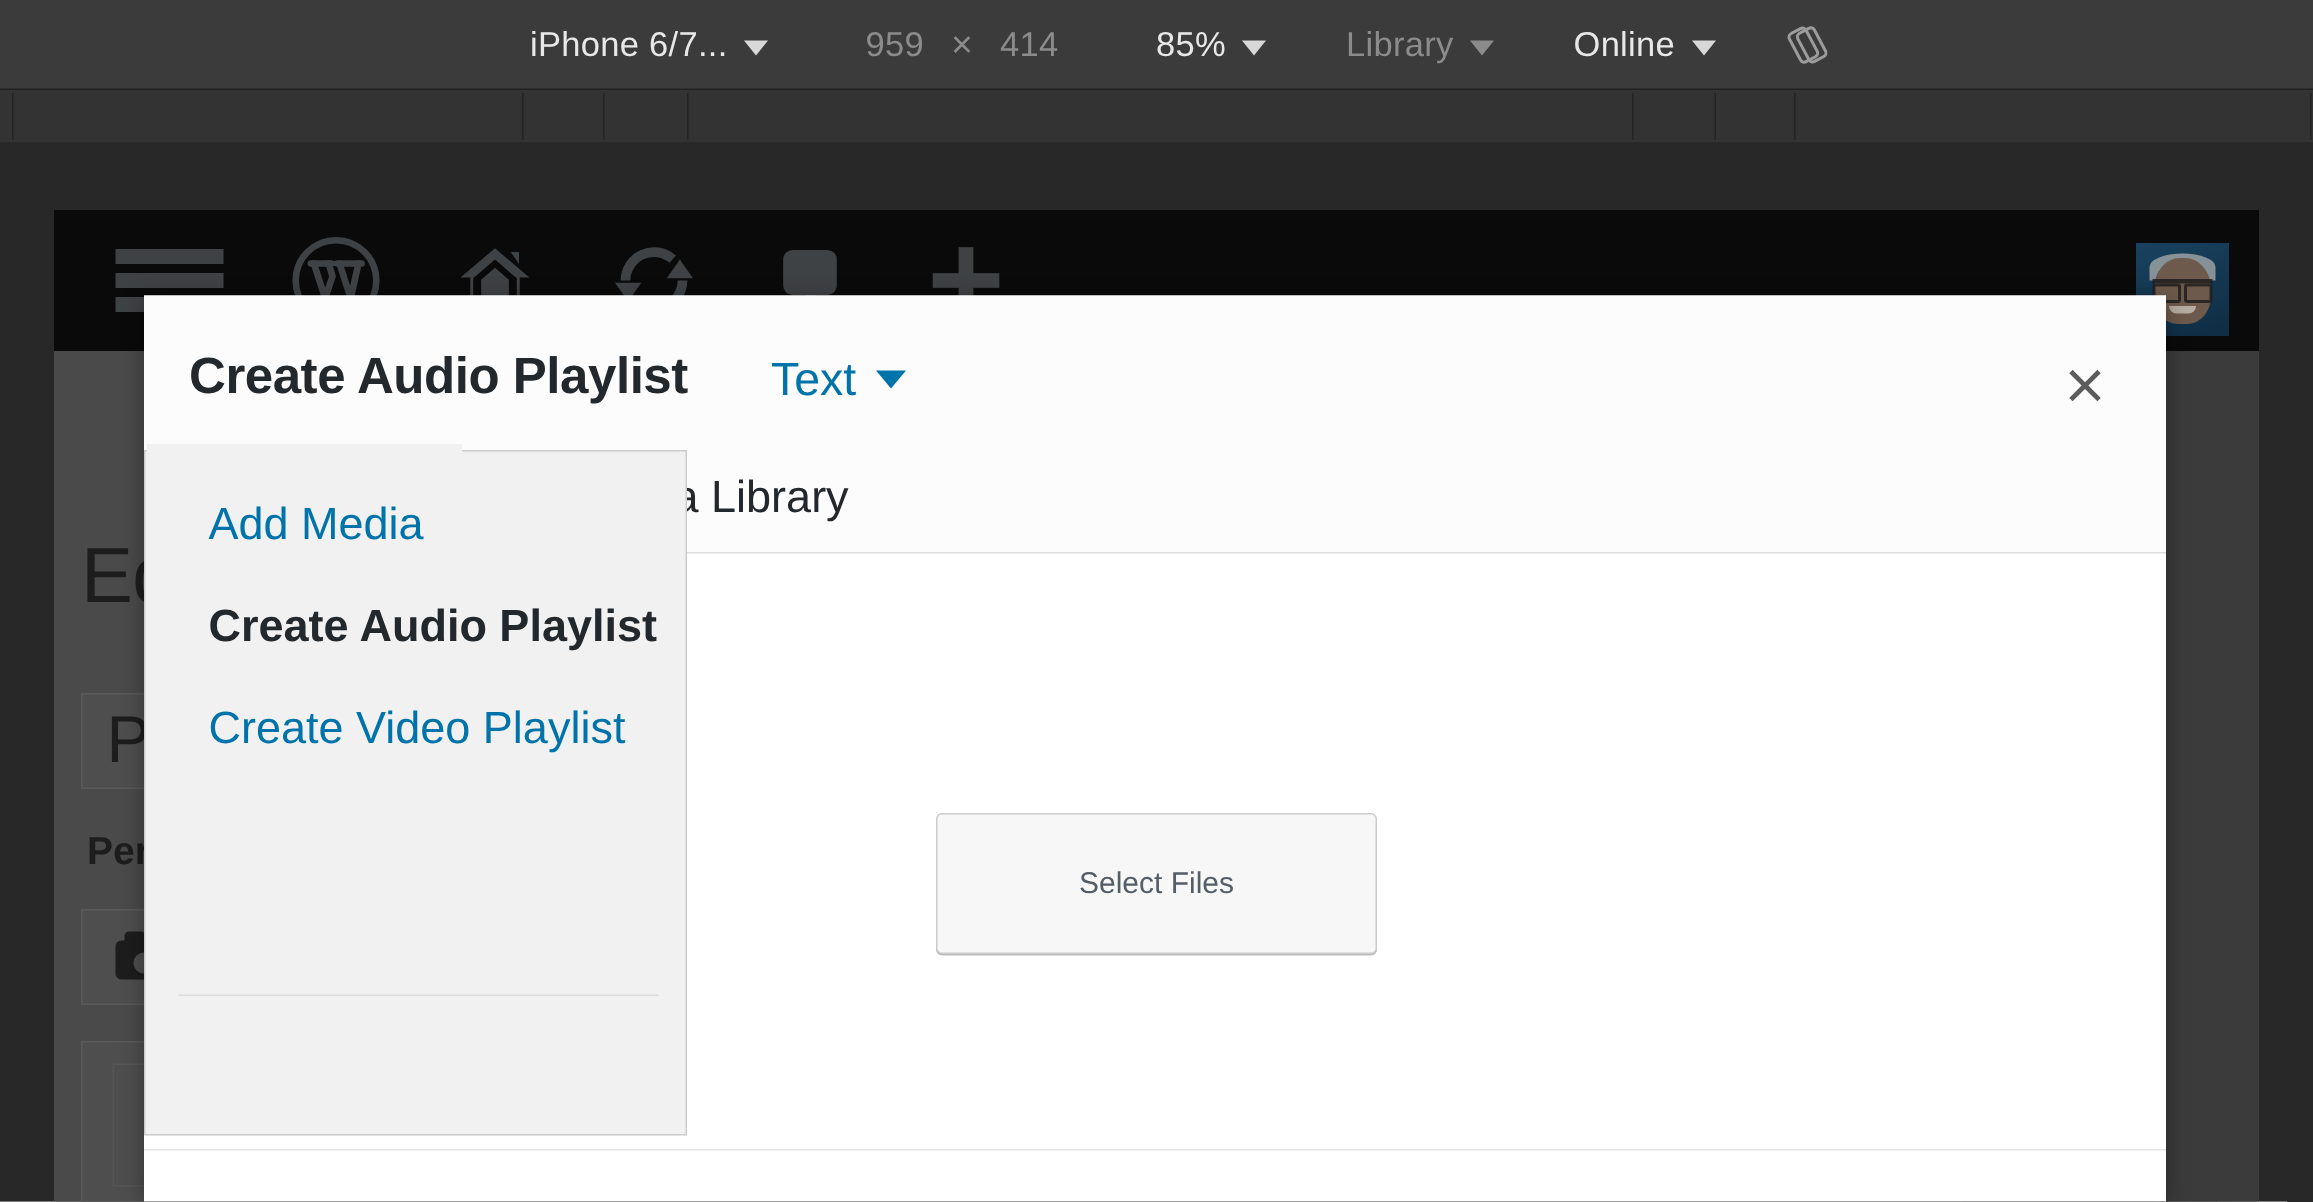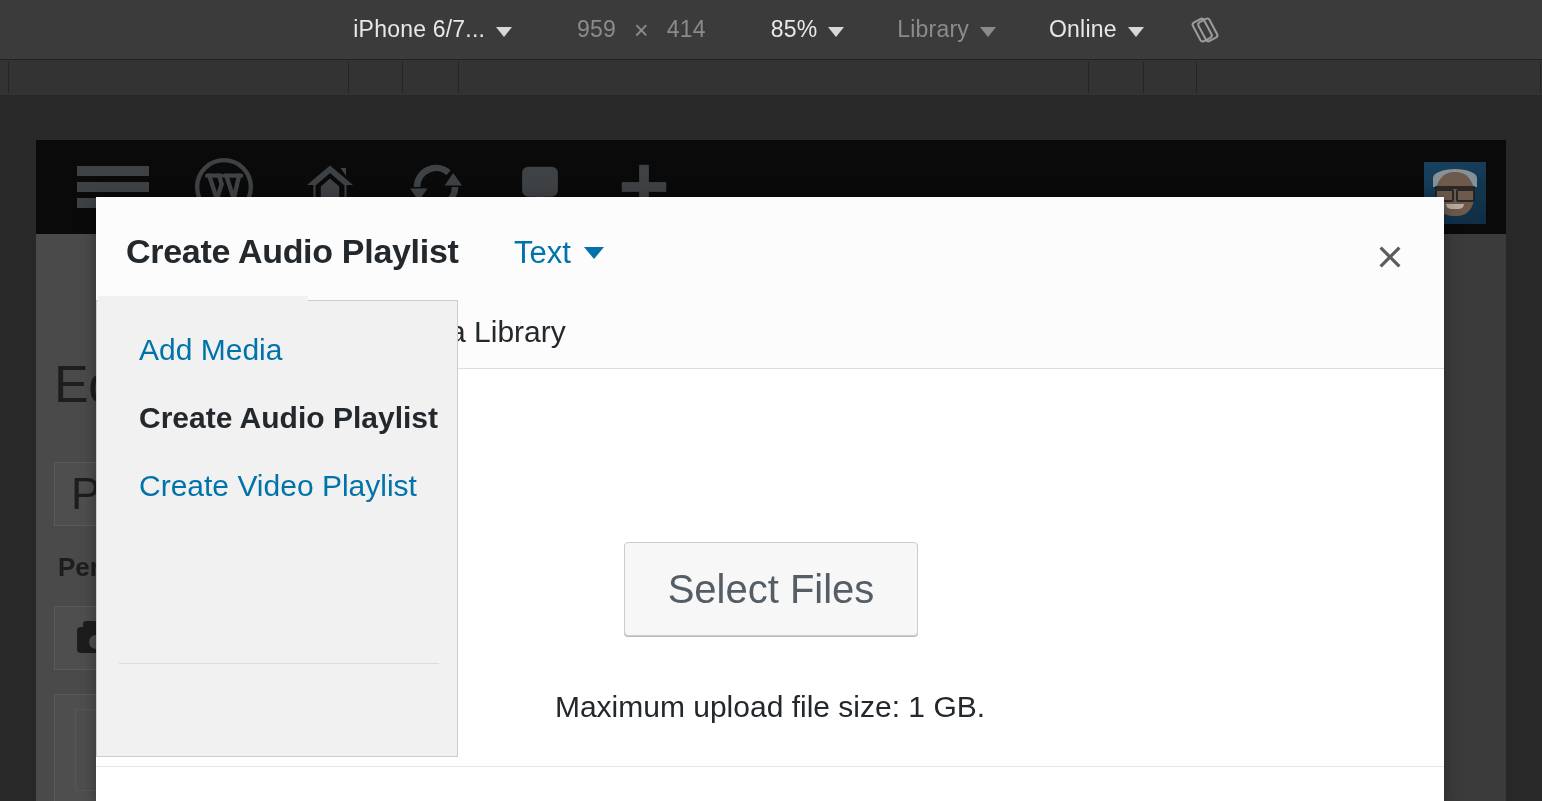--- a/index.html
+++ b/index.html
@@ -217,21 +217,21 @@
 
   
   #uploader{
     position:absolute; left:0; top:173px; width:1348px; height:431px;
     background:#ffffff;
   }
   #select-files-button{
     position:absolute; left:528px; top:172px; width:294px; height:94px;
     background:#f7f7f7; border:1px solid #cccccc; border-radius:4px;
     box-shadow:0 1px 0 #bbb;
-    font-size:40px; color:#555d66;
+    font-size:20px; color:#555d66;
     display:flex; align-items:center; justify-content:center; cursor:pointer;
   }
   #max-upload-text{
     position:absolute; left:0; top:320px; width:1348px; text-align:center;
     font-size:30px; color:#23282d;
   }
   #modal-footer-rule{
     position:absolute; left:0; top:396px; width:1348px; height:1px;
     background:#e5e5e5;
   }
@@ -386,18 +386,17 @@
     <div id="menu-tabcap"></div>
     <div id="menu-dropdown">
       <div class="mi">Add Media</div>
       <div class="mi active">Create Audio Playlist</div>
       <div class="mi">Create Video Playlist</div>
       <div id="menu-divider"></div>
     </div>
 
     <div id="uploader">
       <div id="select-files-button">Select Files</div>
-      <div id="max-upload-text">Maximum upload file size: 1 GB.</div>
       <div id="modal-footer-rule"></div>
     </div>
 
   </div>
 </div>
 
 </body></html>

